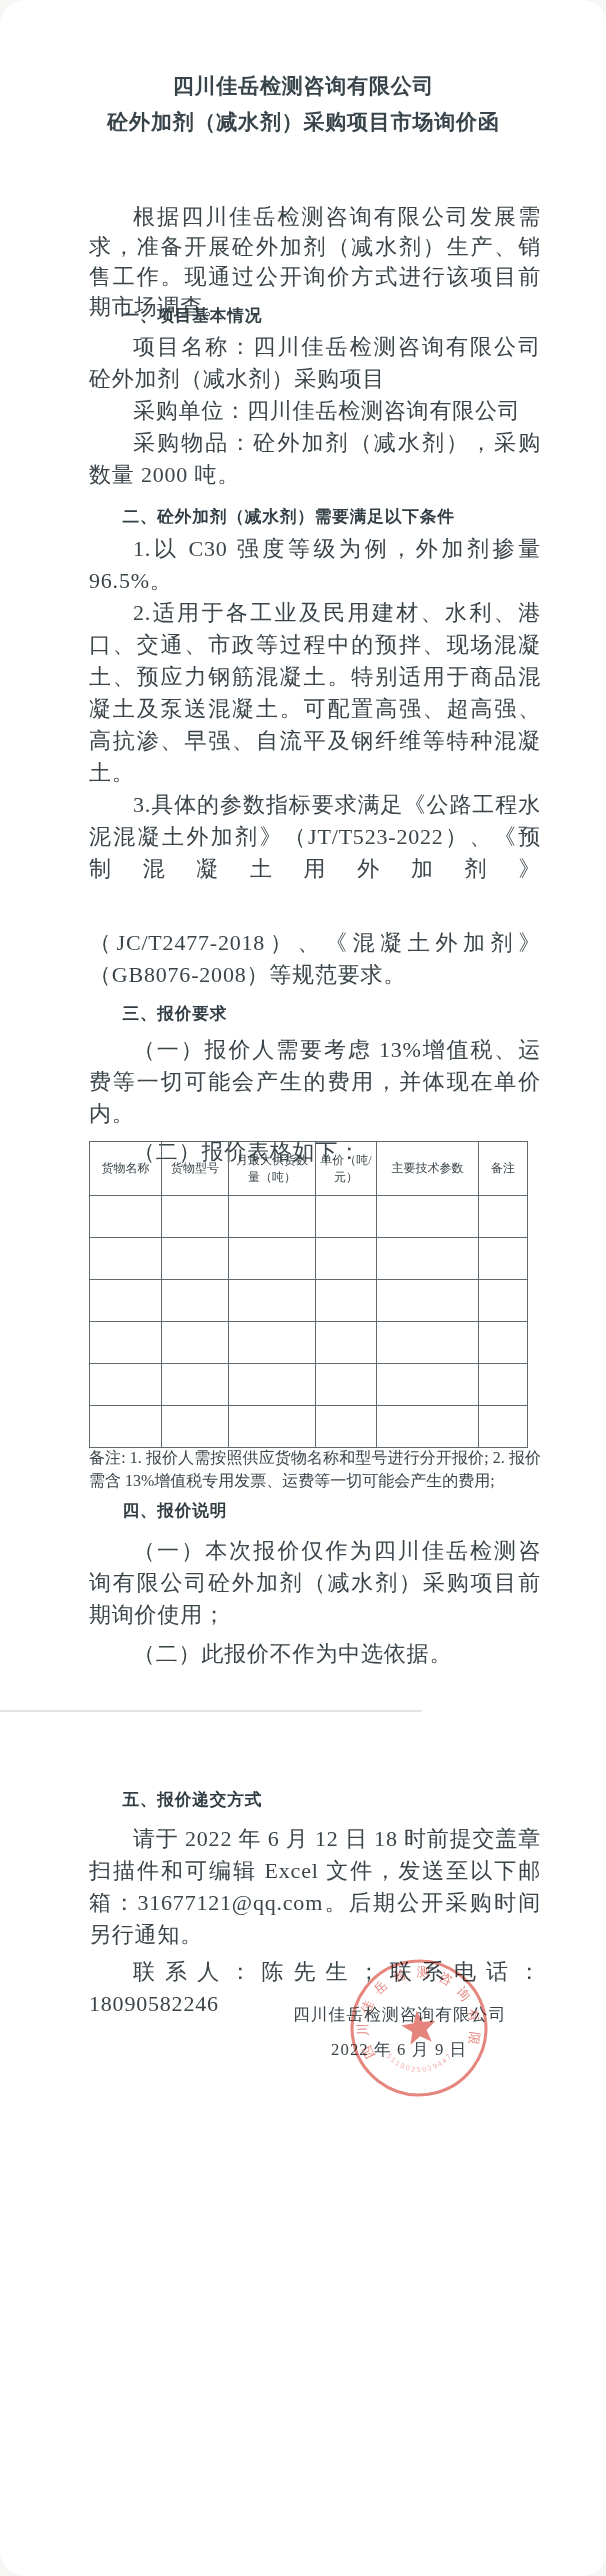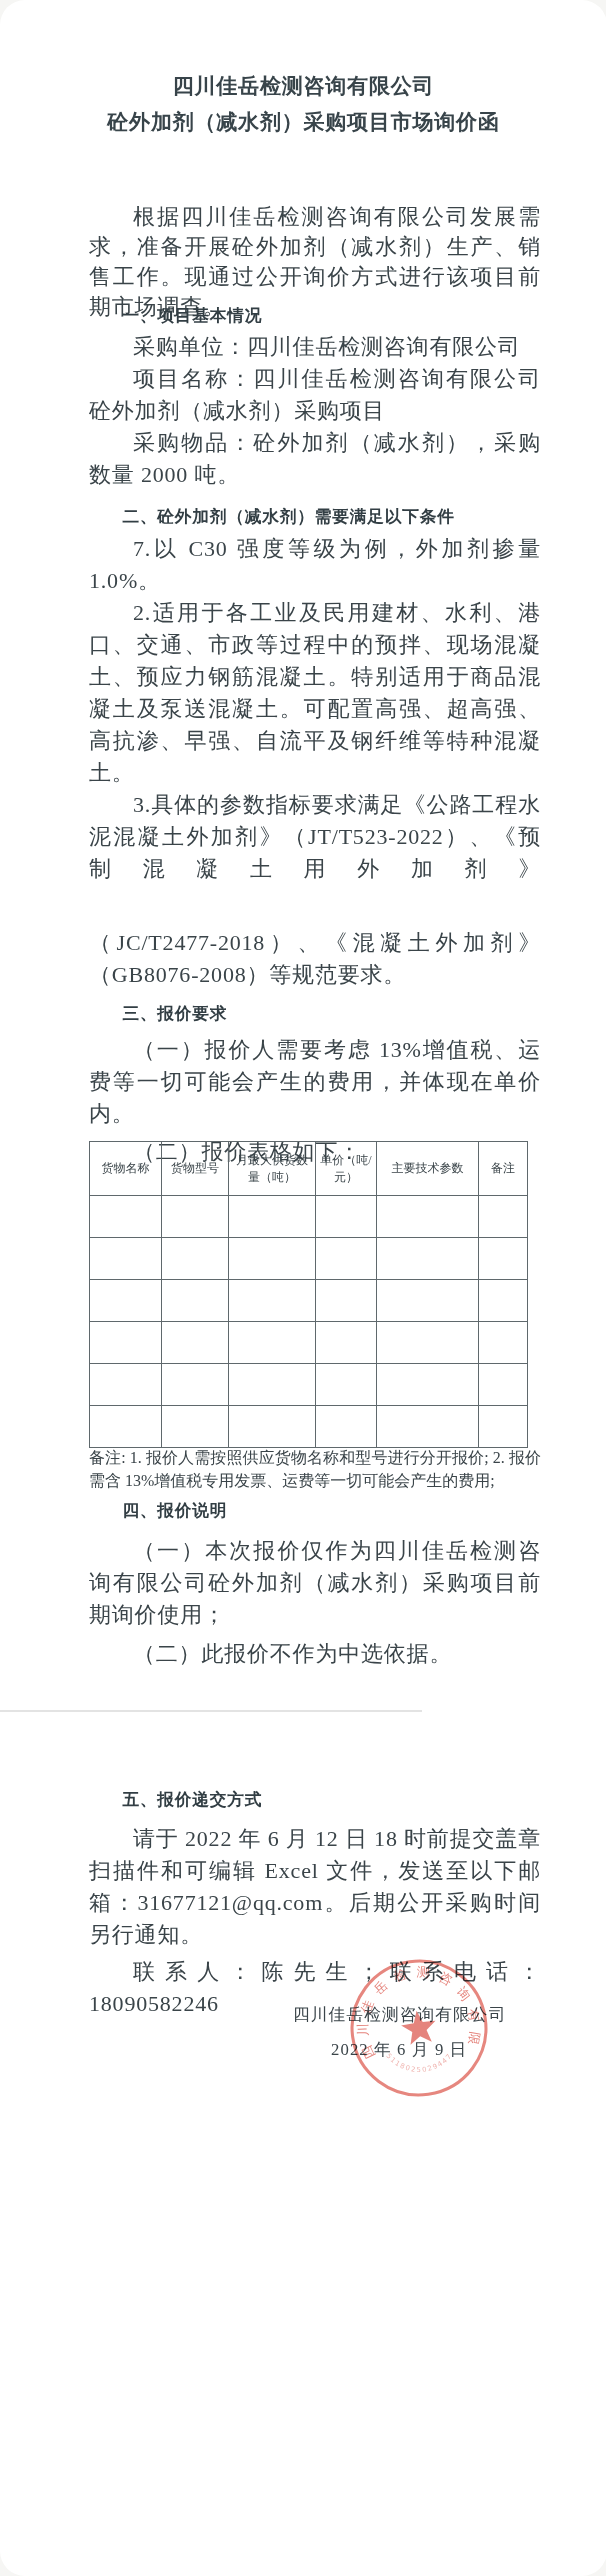--- a/index.html
+++ b/index.html
@@ -41,29 +41,29 @@
   <h1 class="abs title" style="top:70px;">四川佳岳检测咨询有限公司</h1>
   <h1 class="abs title" style="top:106px;">砼外加剂（减水剂）采购项目市场询价函</h1>
 
   <div class="abs col body-text" style="top:202px;line-height:30px;">
     <p>根据四川佳岳检测咨询有限公司发展需求，准备开展砼外加剂（减水剂）生产、销售工作。现通过公开询价方式进行该项目前期市场调查。</p>
   </div>
 
   <h2 class="abs col heading" style="top:300px;">一、项目基本情况</h2>
 
   <div class="abs col body-text" style="top:331px;">
+    <p>项目名称：四川佳岳检测咨询有限公司砼外加剂（减水剂）采购项目</p>
     <p>采购单位：四川佳岳检测咨询有限公司</p>
-    <p>项目名称：四川佳岳检测咨询有限公司砼外加剂（减水剂）采购项目</p>
     <p>采购物品：砼外加剂（减水剂），采购数量 2000 吨。</p>
   </div>
 
   <h2 class="abs col heading" style="top:501px;">二、砼外加剂（减水剂）需要满足以下条件</h2>
 
   <div class="abs col body-text" style="top:533px;">
-    <p>7.以 C30 强度等级为例，外加剂掺量 1.0%。</p>
+    <p>1.以 C30 强度等级为例，外加剂掺量 96.5%。</p>
     <p>2.适用于各工业及民用建材、水利、港口、交通、市政等过程中的预拌、现场混凝土、预应力钢筋混凝土。特别适用于商品混凝土及泵送混凝土。可配置高强、超高强、高抗渗、早强、自流平及钢纤维等特种混凝土。</p>
     <p class="stretch-last">3.具体的参数指标要求满足《公路工程水泥混凝土外加剂》（JT/T523-2022）、《预制混凝土用外加剂》</p>
   </div>
 
   <div class="abs col body-text" style="top:927px;">
     <p class="noindent">（JC/T2477-2018）、《混凝土外加剂》（GB8076-2008）等规范要求。</p>
   </div>
 
   <h2 class="abs col heading" style="top:998px;">三、报价要求</h2>
 

